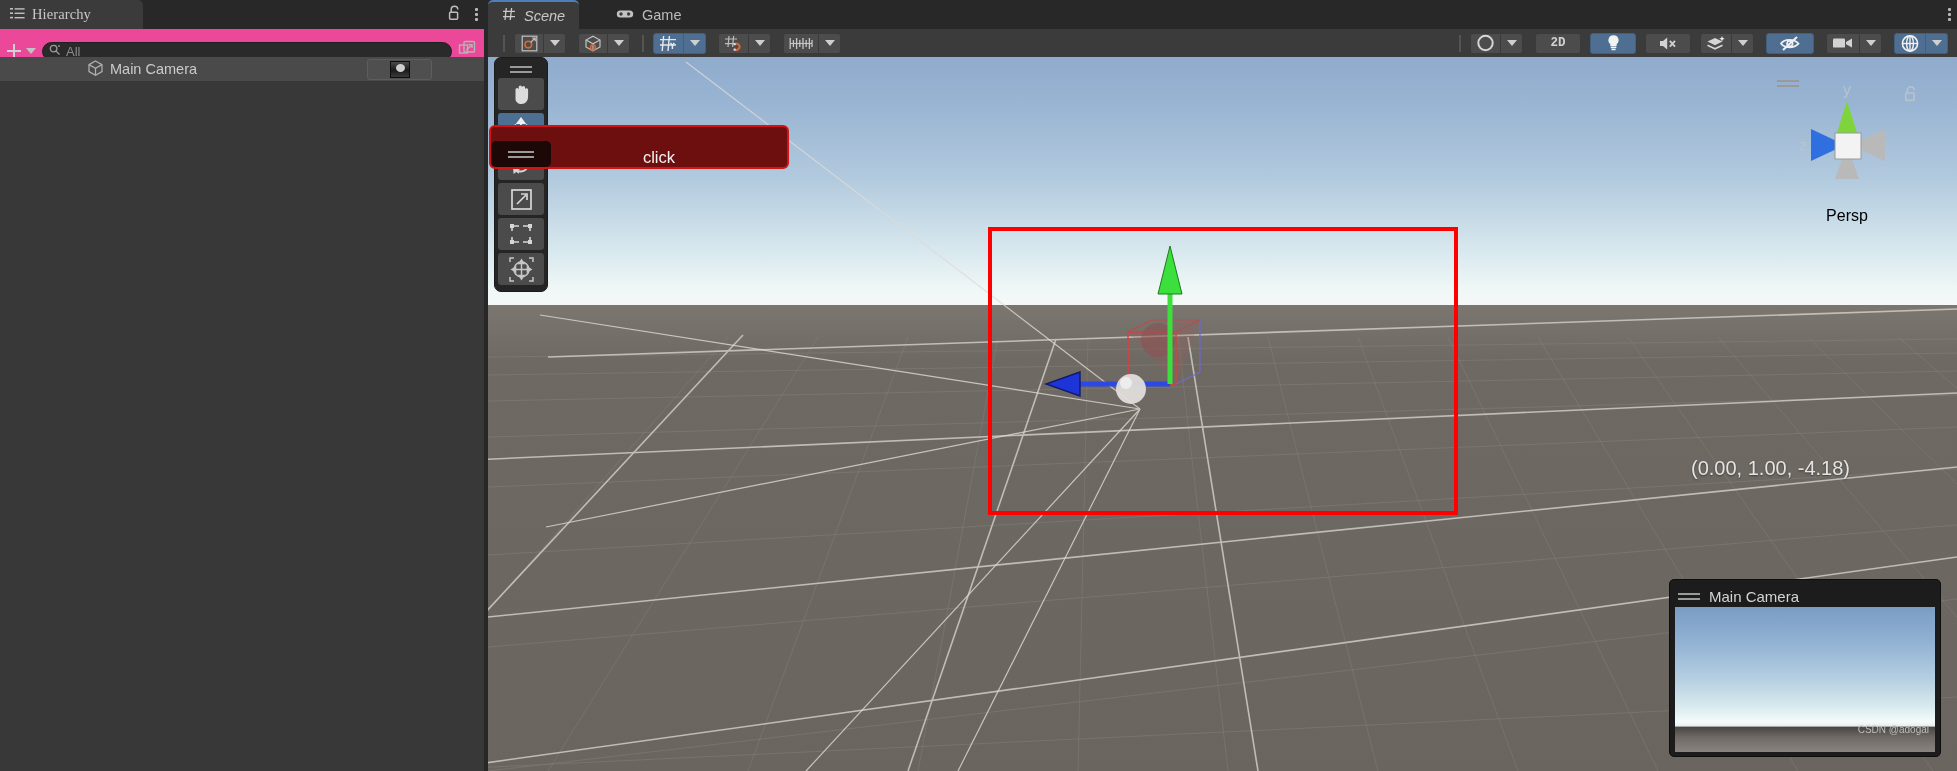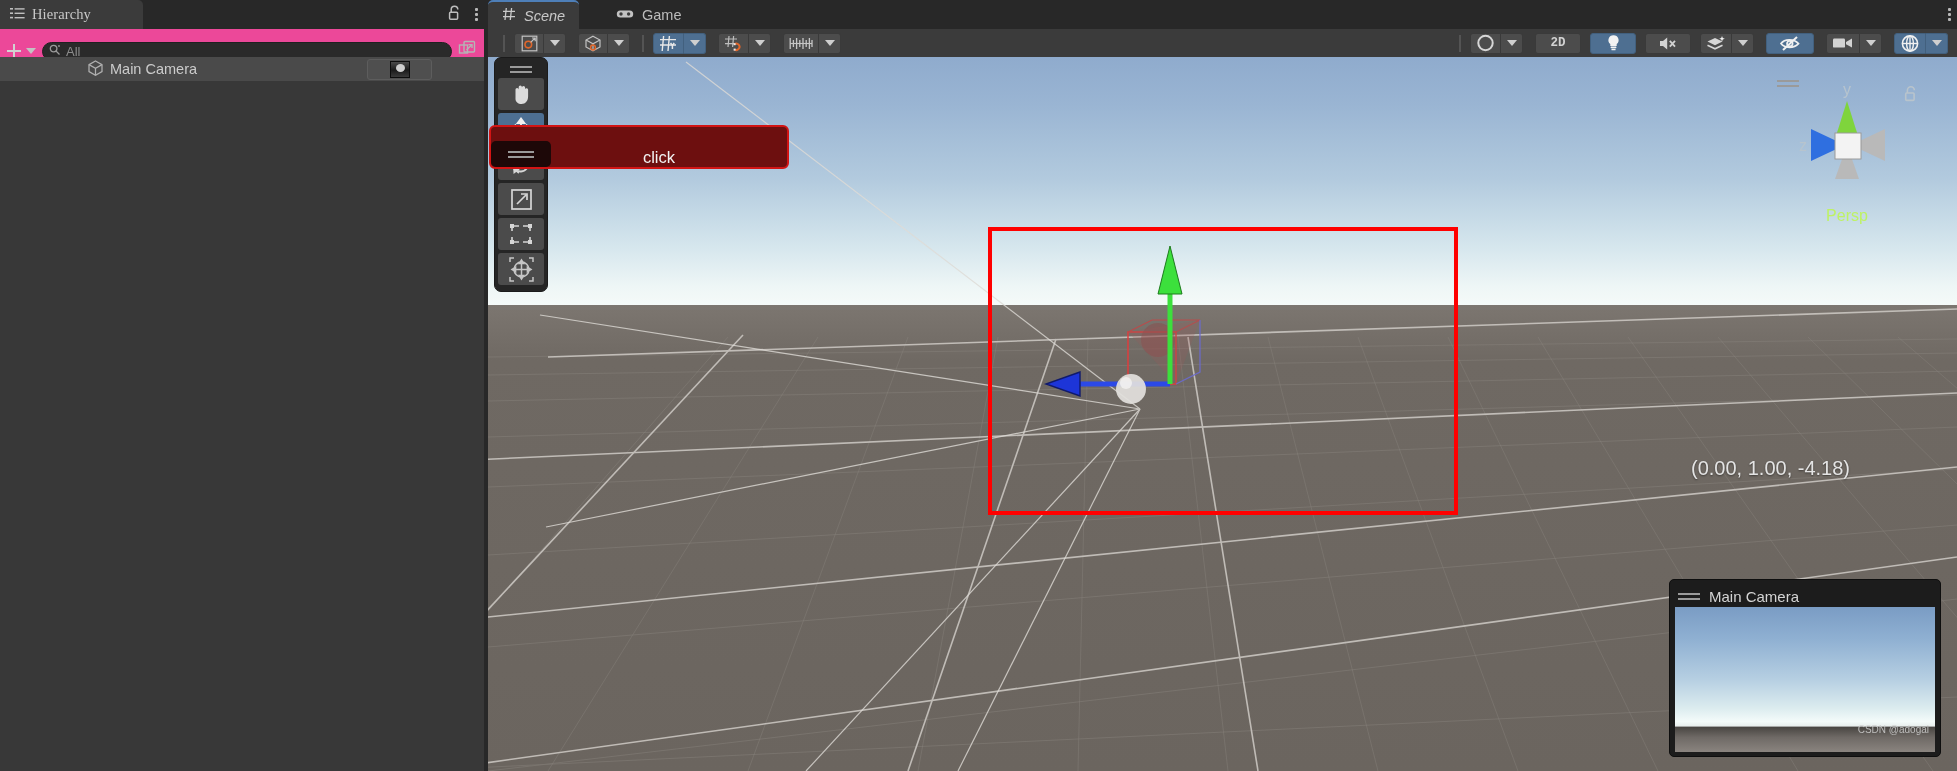--- a/index.html
+++ b/index.html
@@ -181,21 +181,21 @@
   }
 
   
   .orient {
     position:absolute; right:30px; top:12px; width:160px; height:160px; z-index:20;
   }
   .orient-handle { position:absolute; left:10px; top:8px; }
   .orient-lock { position:absolute; right:8px; top:16px; }
   .persp-label {
     position:absolute; bottom:4px; left:0; right:0; text-align:center;
-    font-size:16px; color:#bef264;
+    font-size:16px; color:#000000;
   }
 
   
   .campreview {
     position:absolute; right:16px; bottom:14px;
     width:272px; height:178px;
     background:#1c1c1c; border:1px solid #0e0e0e; border-radius:5px;
     padding:5px; z-index:35;
   }
   .cp-head { height:22px; display:flex; align-items:center; gap:9px; padding-left:3px; }

